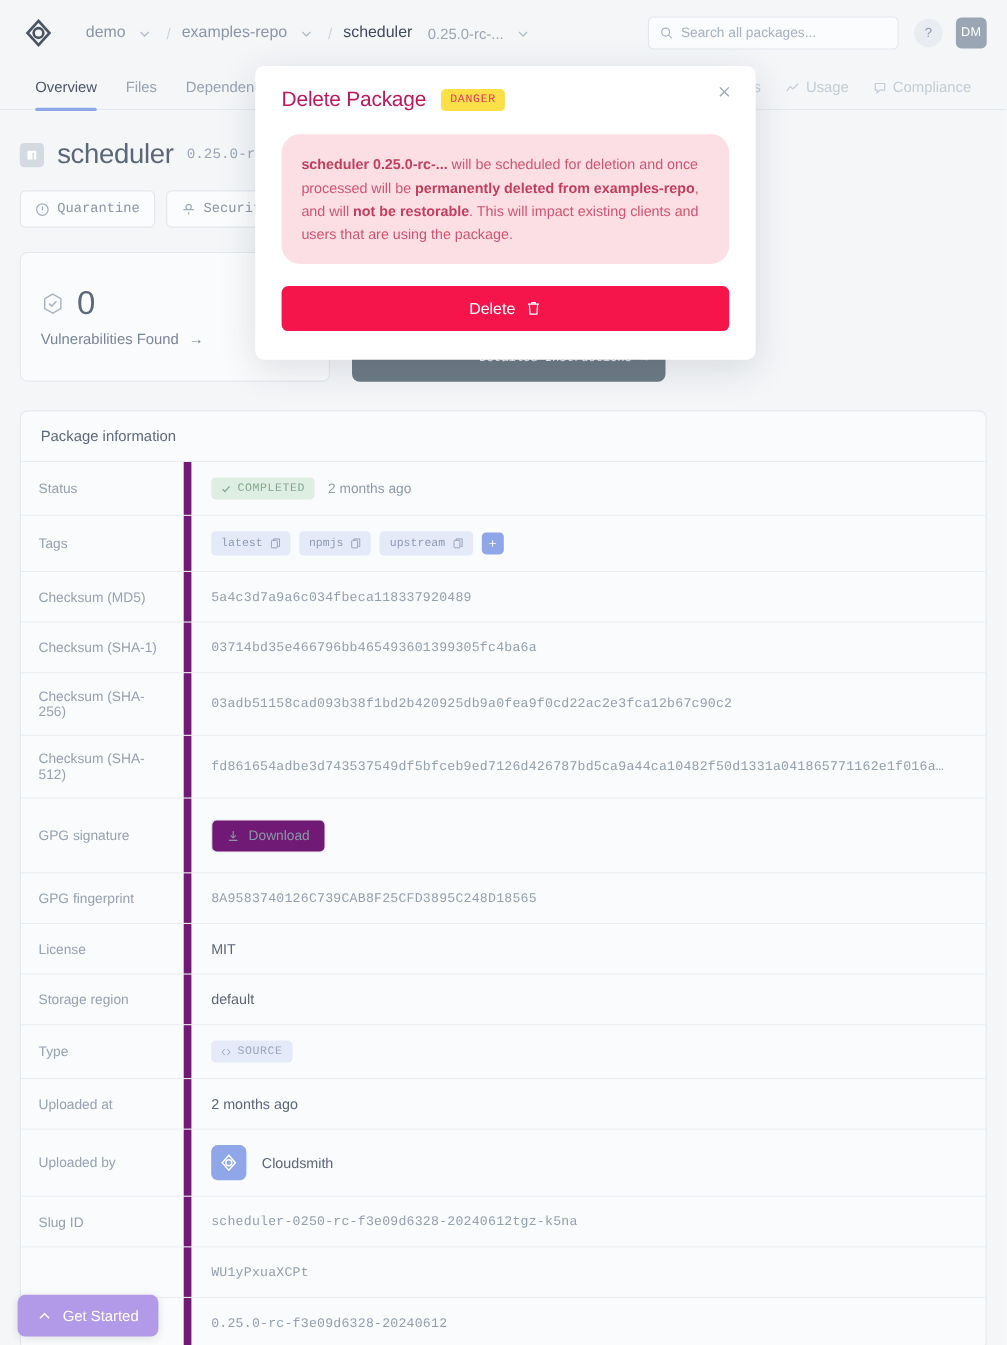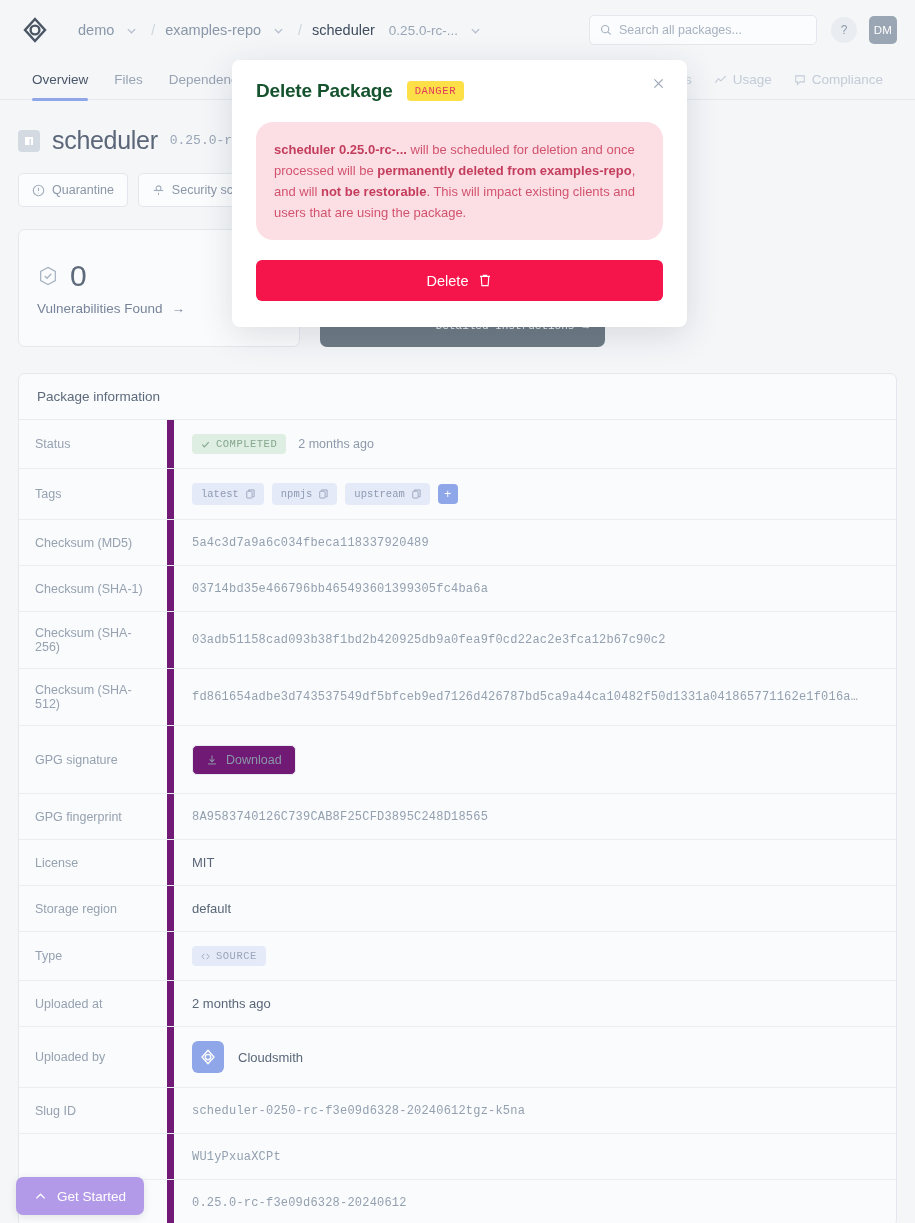--- a/index.html
+++ b/index.html
@@ -68,21 +68,21 @@
     width: 22px; height: 22px; border-radius: 4px; background: #d3dae2;
     display: flex; align-items: center; justify-content: center;
     color: #fff; font-size: 12px; font-weight: bold;
   }
   .pkgname { font-size: 25px; color: #5b6779; font-weight: 400; letter-spacing: -.3px; }
   .pkgver { font-size: 13px; color: #9aa6b6; font-family: "Liberation Mono", monospace; }
   .actions { display: flex; gap: 10px; margin-top: 18px; }
   .abtn {
     height: 34px; border: 1px solid #e2e7ed; border-radius: 5px; background: #fbfcfd;
     display: flex; align-items: center; gap: 7px; padding: 0 13px;
-    font-size: 12.5px; color: #8b97a7;
+    font-size: 12.5px; color: #8b97a7; font-family: Liberation Mono, monospace;
   }
 
   
   .cards { display: flex; gap: 20px; padding: 22px 18px 0 18px; align-items: flex-start; }
   .vulncard {
     width: 282px; height: 118px; border: 1px solid #e3e8ee; border-radius: 7px;
     background: #fafbfc; padding: 20px 18px; display: flex;
     flex-direction: column; justify-content: center;
   }
   .vulnrow { display: flex; align-items: center; gap: 11px; }
@@ -161,21 +161,21 @@
   }
 
   
   .modal {
     position: absolute; left: 232px; top: 60px; width: 455px;
     background: #fff; border-radius: 8px; z-index: 50;
     box-shadow: 0 8px 34px rgba(40,50,70,.14);
     padding: 20px 24px 26px 24px;
   }
   .modal-head { display: flex; align-items: center; gap: 14px; position: relative; }
-  .modal-title { font-size: 19px; color: #14532d; font-weight: 700; letter-spacing: -.2px; }
+  .modal-title { font-size: 19px; color: #be185d; font-weight: 400; letter-spacing: -.2px; }
   .danger-pill {
     background: #fde047; color: #e23a5e; border-radius: 4px; padding: 4px 8px;
     font-family: "Liberation Mono", monospace; font-size: 10.5px; letter-spacing: .6px;
   }
   .modal-close { position: absolute; right: -2px; top: -3px; color: #9aa6b6;
                  font-size: 16px; line-height: 1; }
   .warnbox {
     margin-top: 20px; background: #fcdfe5; border-radius: 17px;
     padding: 17px 18px; color: #d2536e; font-size: 13px; line-height: 1.62;
   }

